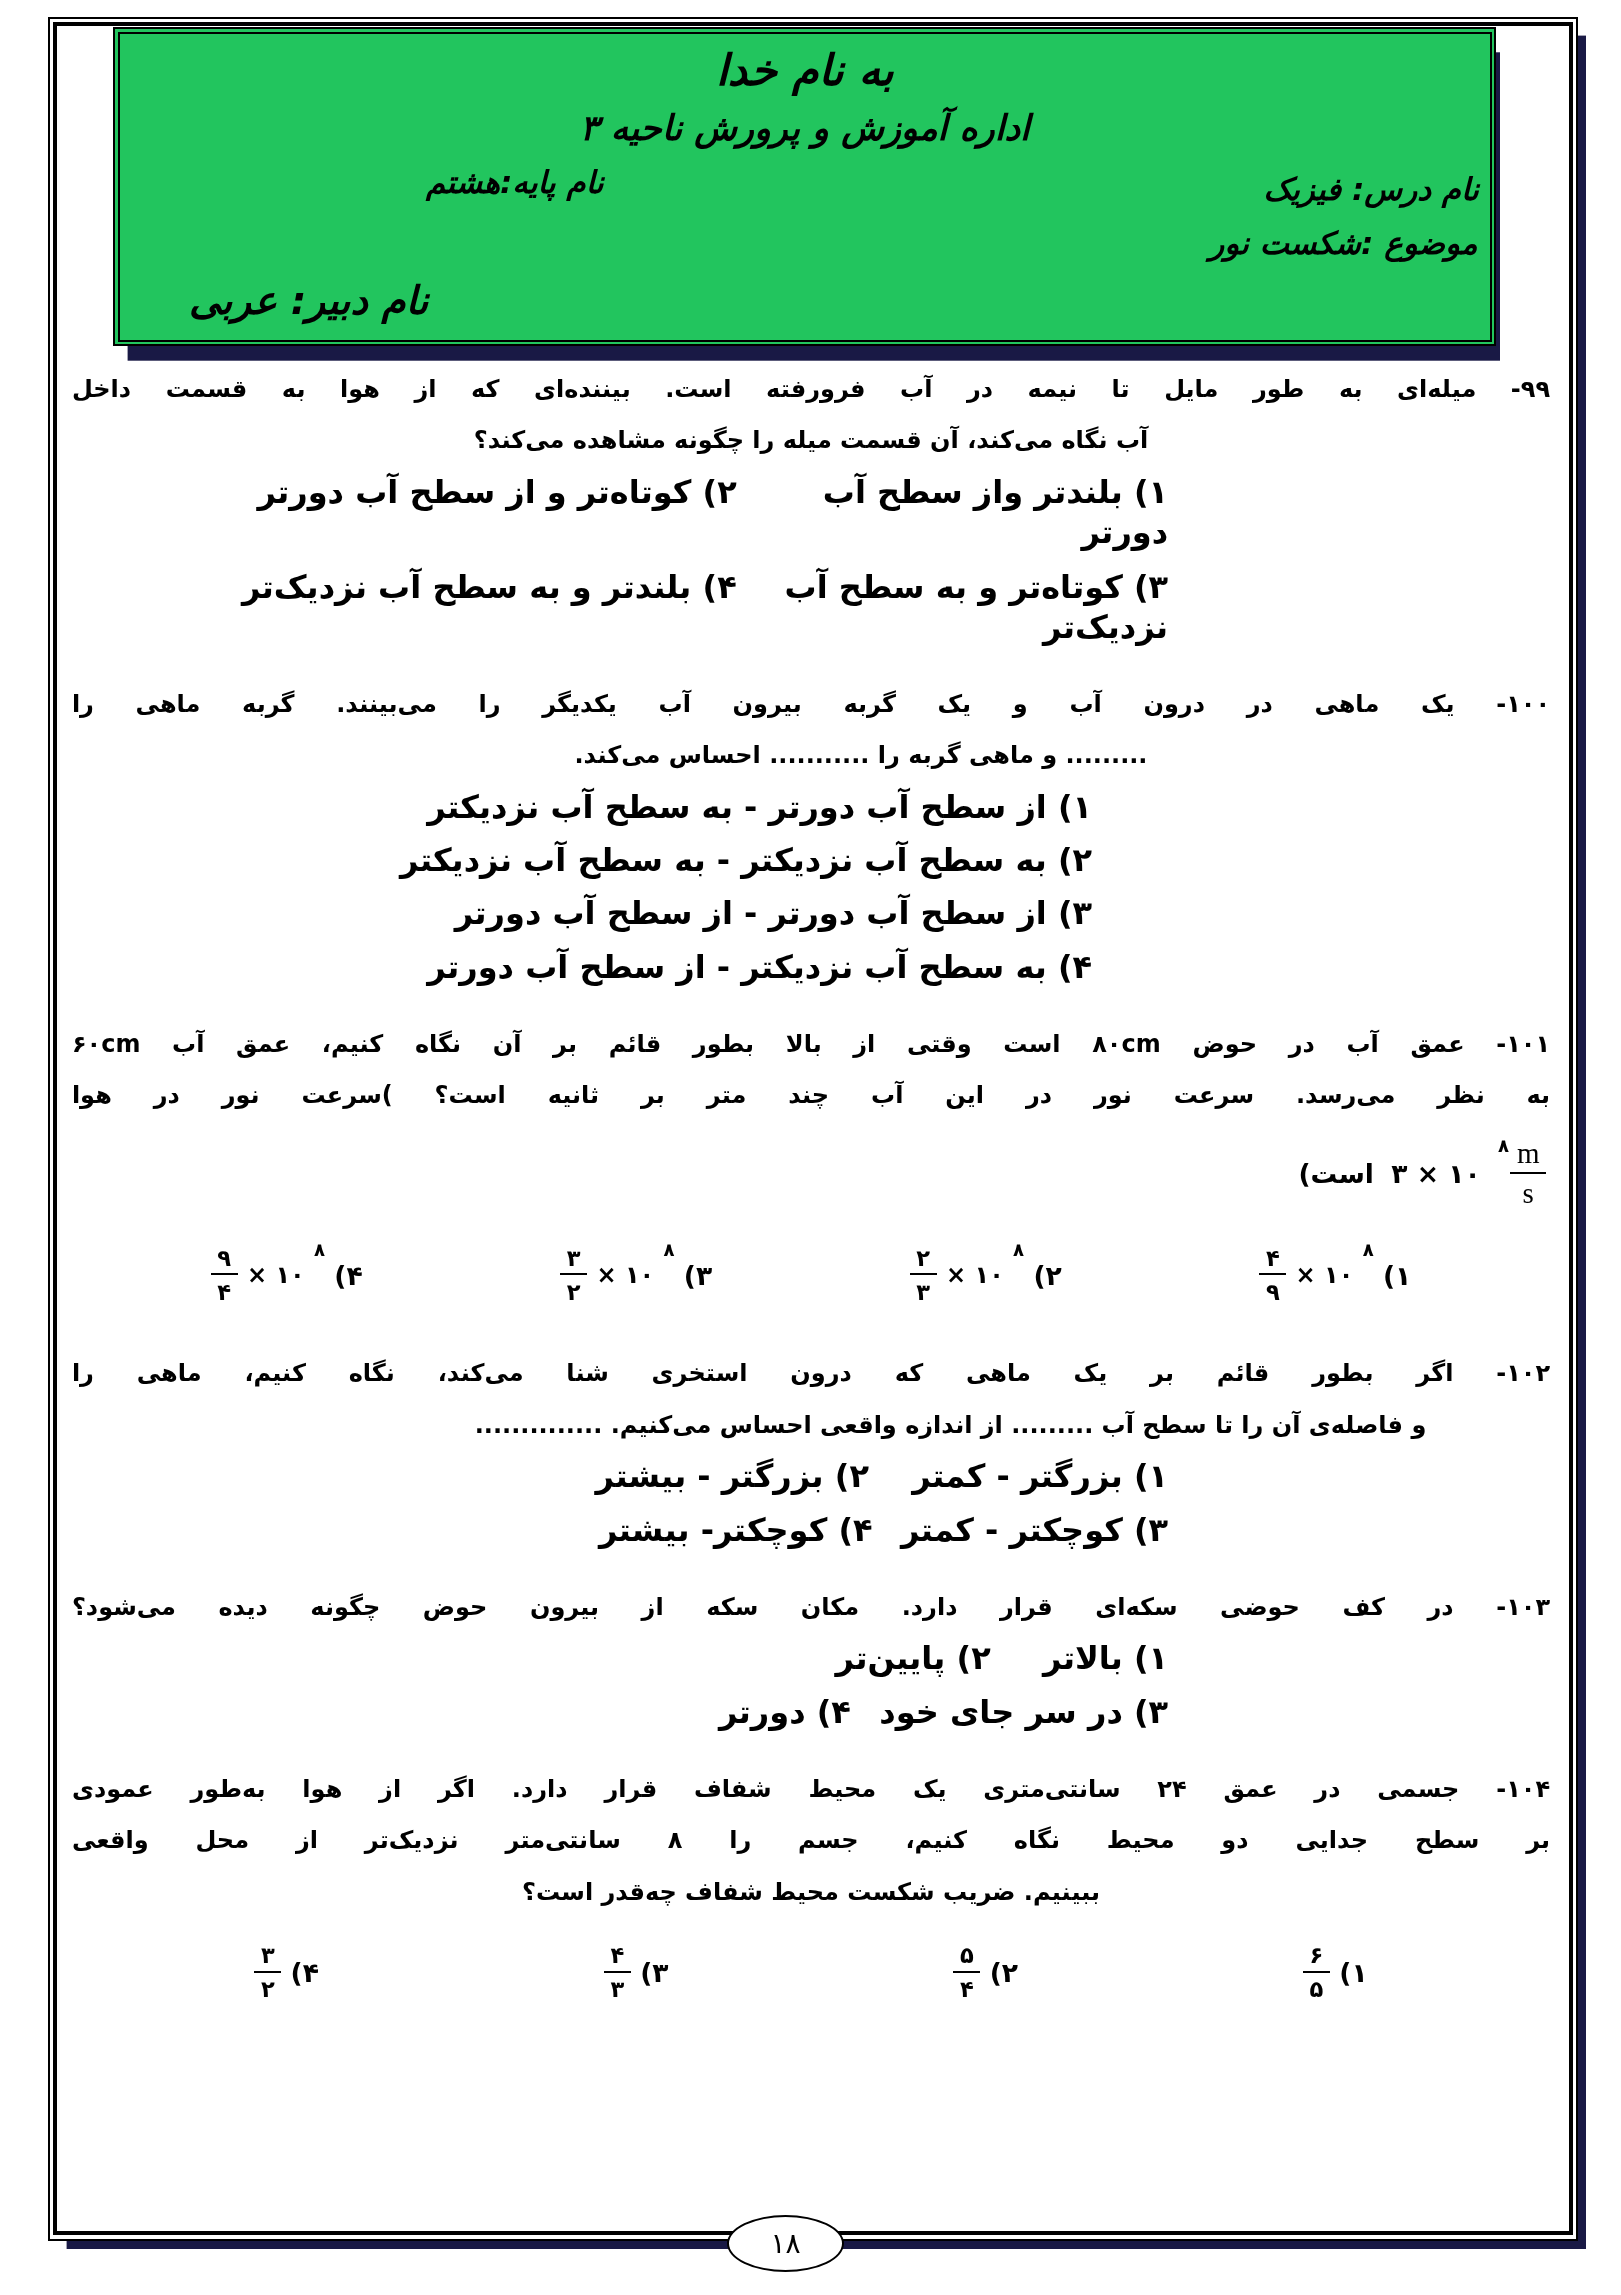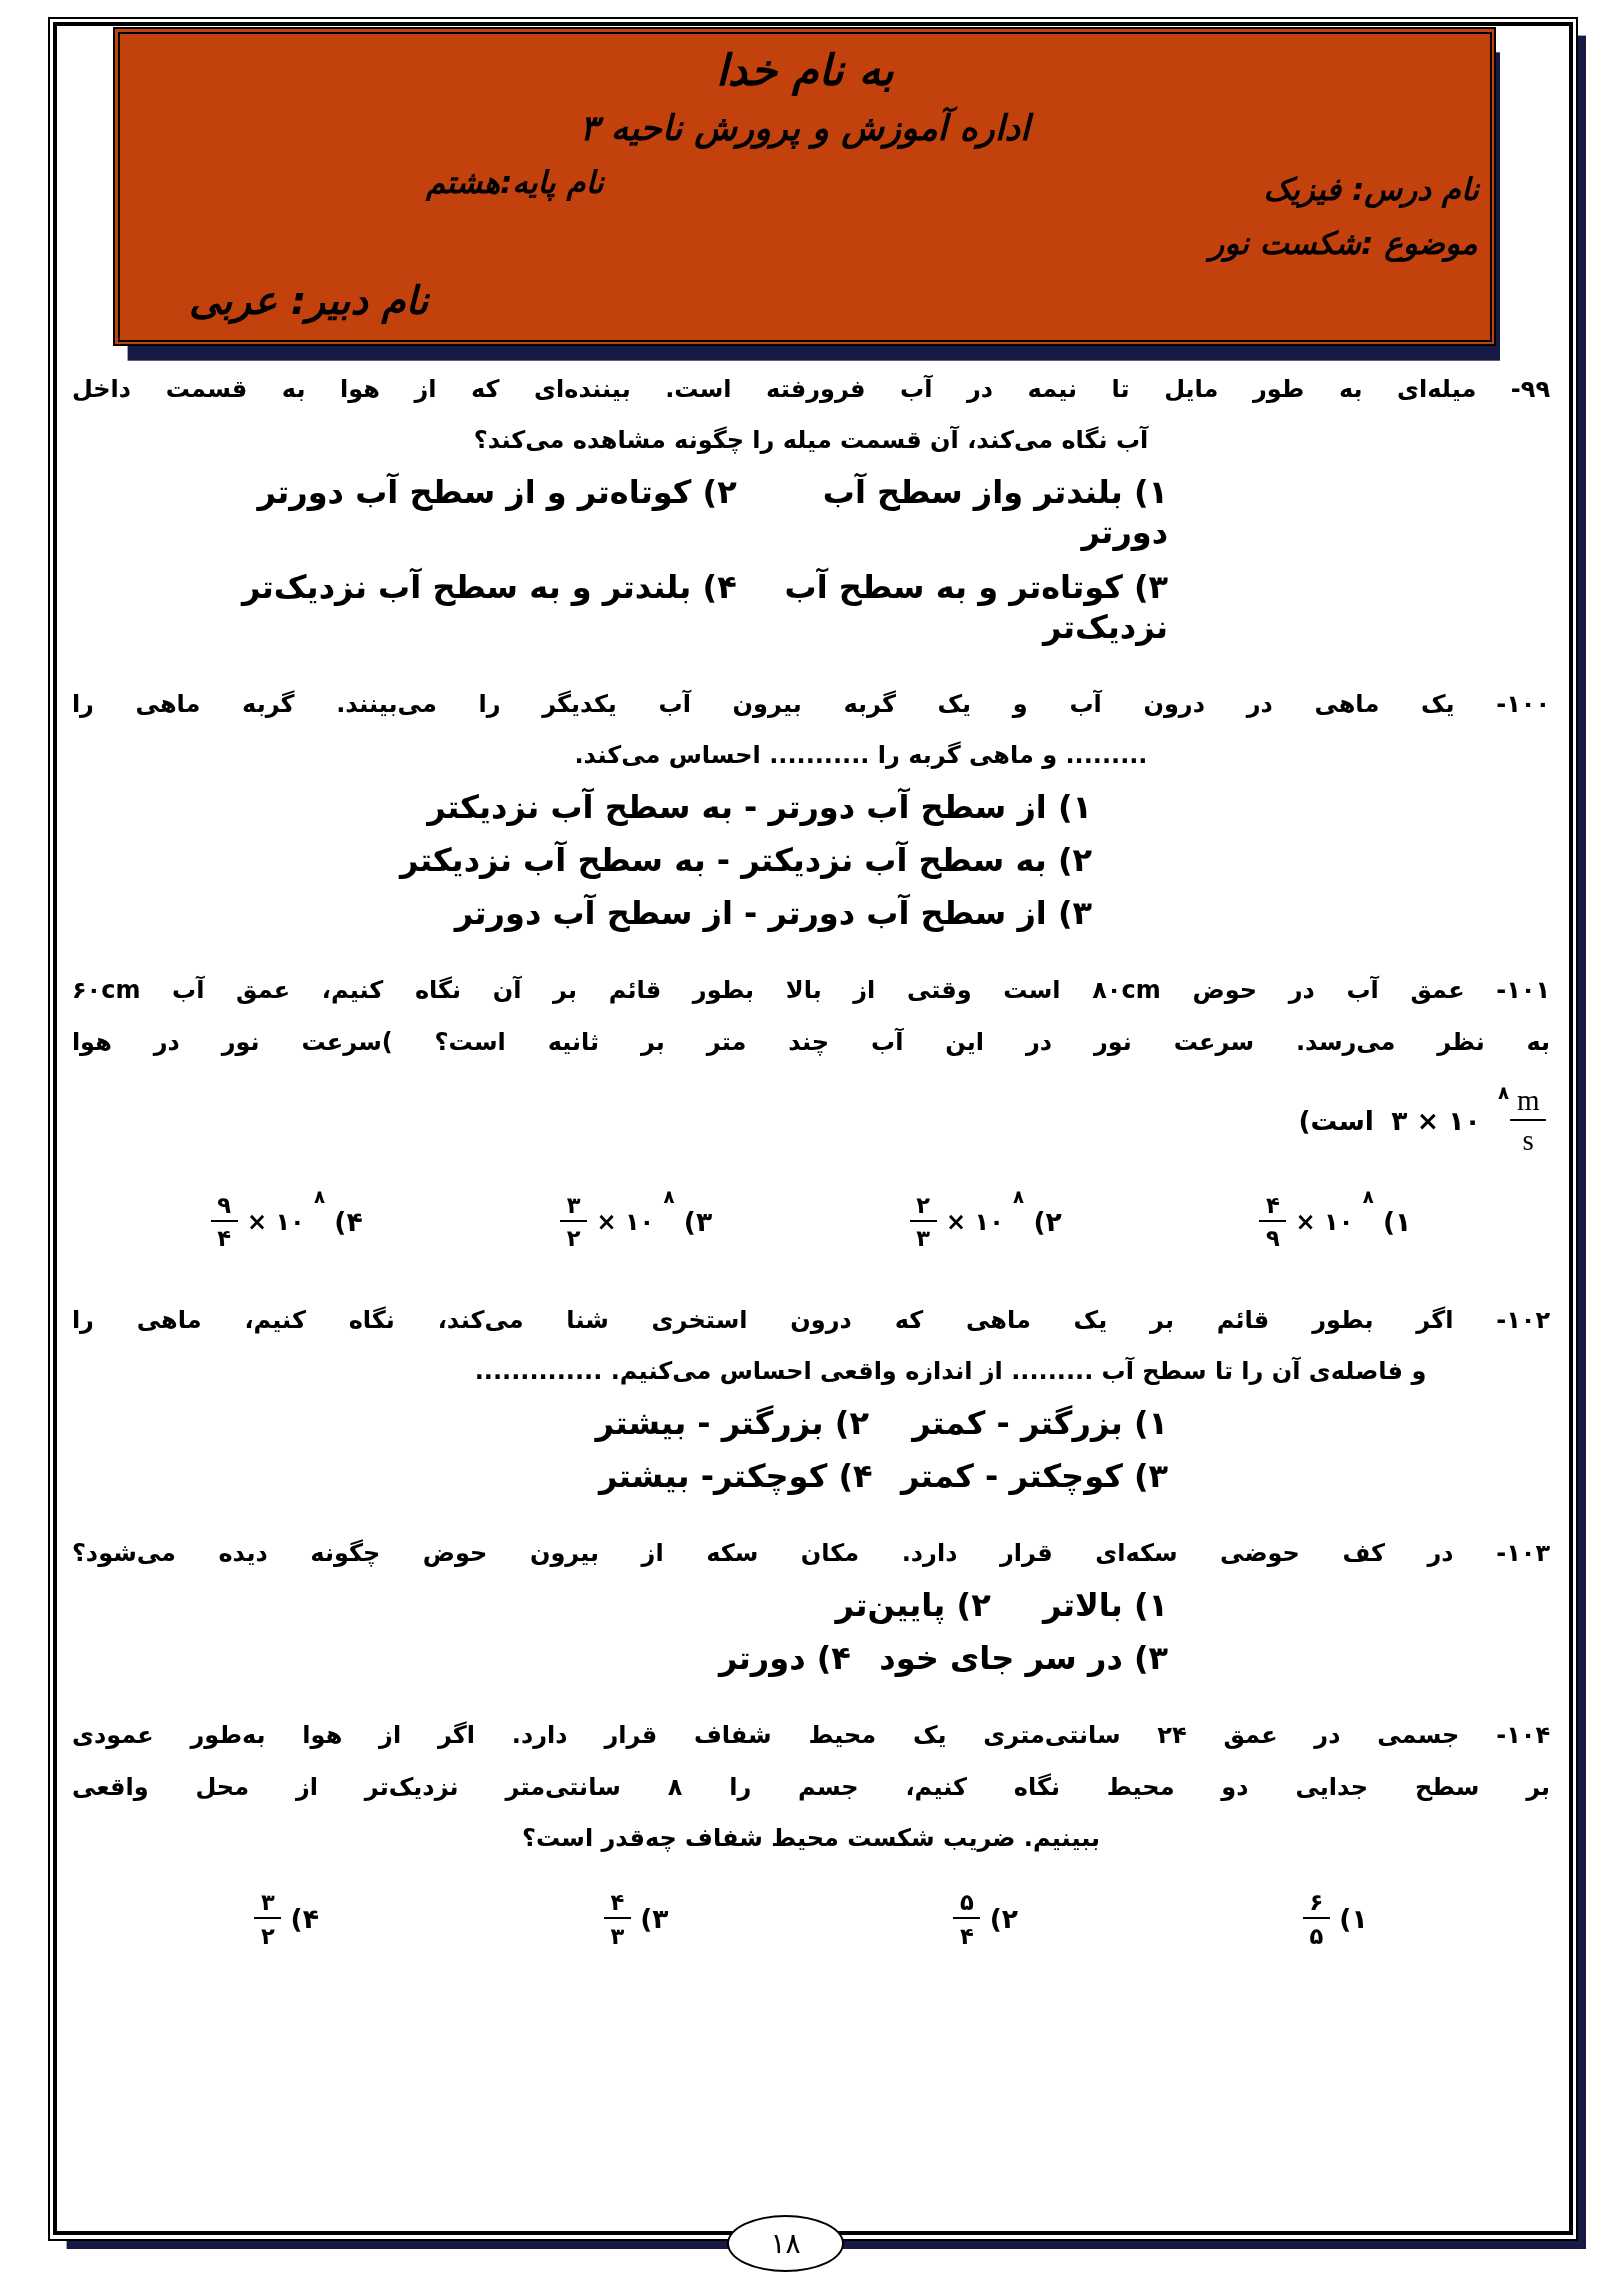--- a/index.html
+++ b/index.html
@@ -7,21 +7,21 @@
     font-family: "DejaVu Sans", sans-serif; color: #000; }
 
   
   .frame-outer { position: absolute; left: 48px; top: 16.6px; width: 1530px; height: 2224px;
     border: 2px solid #000; box-shadow: 13.3px 13.3px 0 -5.3px #191945; background: #fff; }
   .frame-inner { position: absolute; left: 3.3px; top: 3.3px; right: 3.3px; bottom: 3.3px;
     border: 4px solid #000; overflow: hidden; }
 
   
   .header-box { margin: 1.3px 0 0 56px; width: 1383px; height: 319px;
-    border: 2px solid #000; box-shadow: 9.3px 20px 0 -5.3px #191945; background: #c2410c; padding: 2.7px; }
+    border: 2px solid #000; box-shadow: 9.3px 20px 0 -5.3px #191945; background: #22c55e; padding: 2.7px; }
   .header-box-in { width: 100%; height: 100%; border: 2px solid #000; padding-top: 8px; }
   .h-bismillah { text-align: center; font-size: 43px; font-weight: bold; font-style: italic; line-height: 57px; }
   .h-org { text-align: center; font-size: 35px; font-weight: bold; font-style: italic; line-height: 49px; margin-top: 5.3px; }
   .h-meta { position: relative; height: 52px; margin-top: 10.6px; direction: rtl;
     font-size: 31px; font-weight: bold; font-style: italic; }
   .h-course { position: absolute; right: 10.6px; top: 7px; }
   .h-grade  { position: absolute; left: 306px; top: 0; }
   .h-topic { direction: rtl; text-align: right; padding-right: 12px; margin-top: 9.3px;
     font-size: 31px; font-weight: bold; font-style: italic; }
   .h-teacher { direction: ltr; text-align: left; padding-left: 69px; margin-top: 17.3px;
@@ -116,20 +116,21 @@
         </div>
       </div>
 
       <div class="question">
         <div class="q-line j">۱۰۰- یک ماهی در درون آب و یک گربه بیرون آب یکدیگر را می‌بینند. گربه ماهی را</div>
         <div class="q-line c sl2">......... و ماهی گربه را ........... احساس می‌کند.</div>
         <div class="opt-list">
           <div class="opt-line"><span class="opt">۱) از سطح آب دورتر - به سطح آب نزدیکتر</span></div>
           <div class="opt-line"><span class="opt">۲) به سطح آب نزدیکتر - به سطح آب نزدیکتر</span></div>
           <div class="opt-line"><span class="opt">۳) از سطح آب دورتر - از سطح آب دورتر</span></div>
+          <div class="opt-line"><span class="opt">۴) به سطح آب نزدیکتر - از سطح آب دورتر</span></div>
         </div>
       </div>
 
       <div class="question">
         <div class="q-line j">۱۰۱- عمق آب در حوض ۸۰cm است وقتی از بالا بطور قائم بر آن نگاه کنیم، عمق آب ۶۰cm</div>
         <div class="q-line j">به نظر می‌رسد. سرعت نور در این آب چند متر بر ثانیه است؟ )سرعت نور در هوا</div>
         <div class="formula-row">
           <span>(است</span>
           <span>۳ × ۱۰</span>
           <span class="f-unit">

